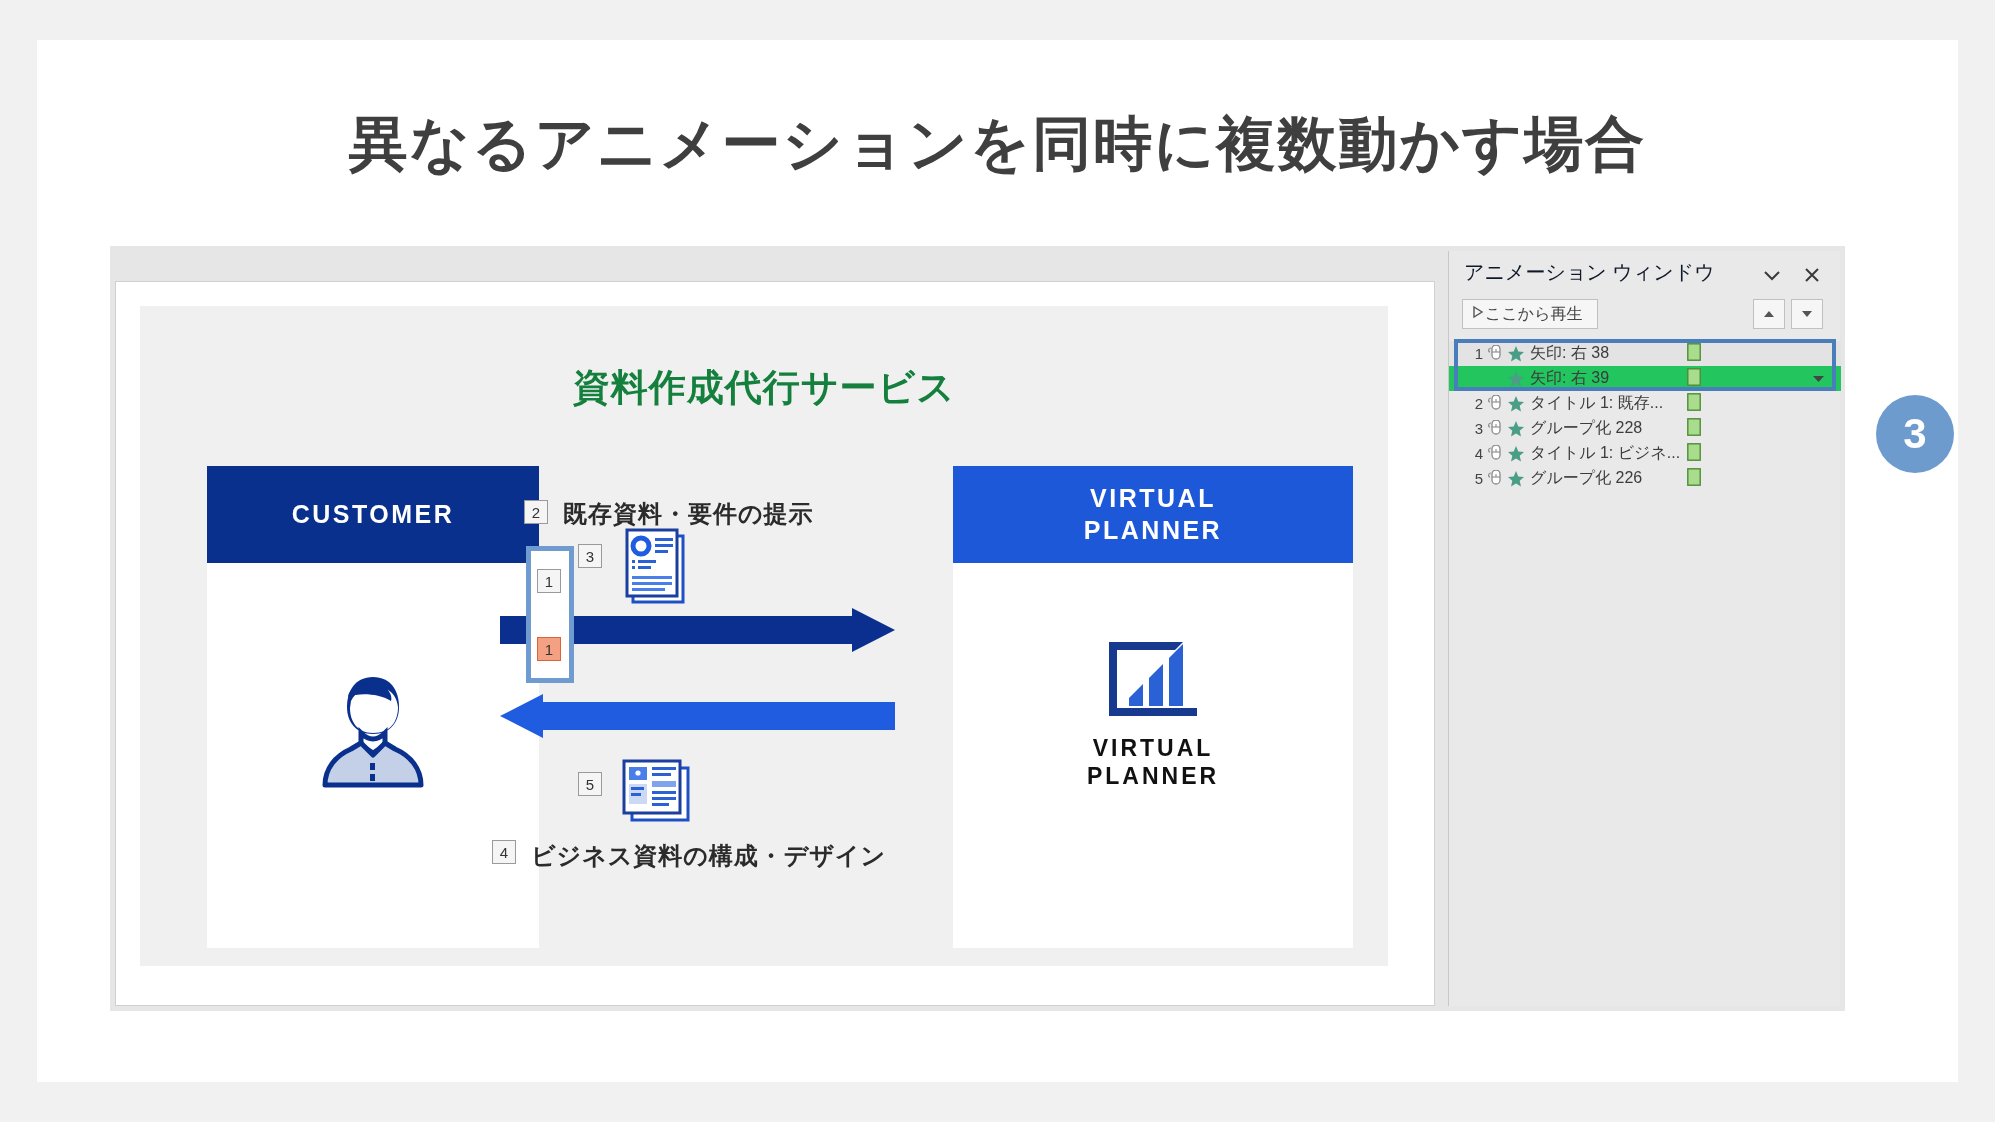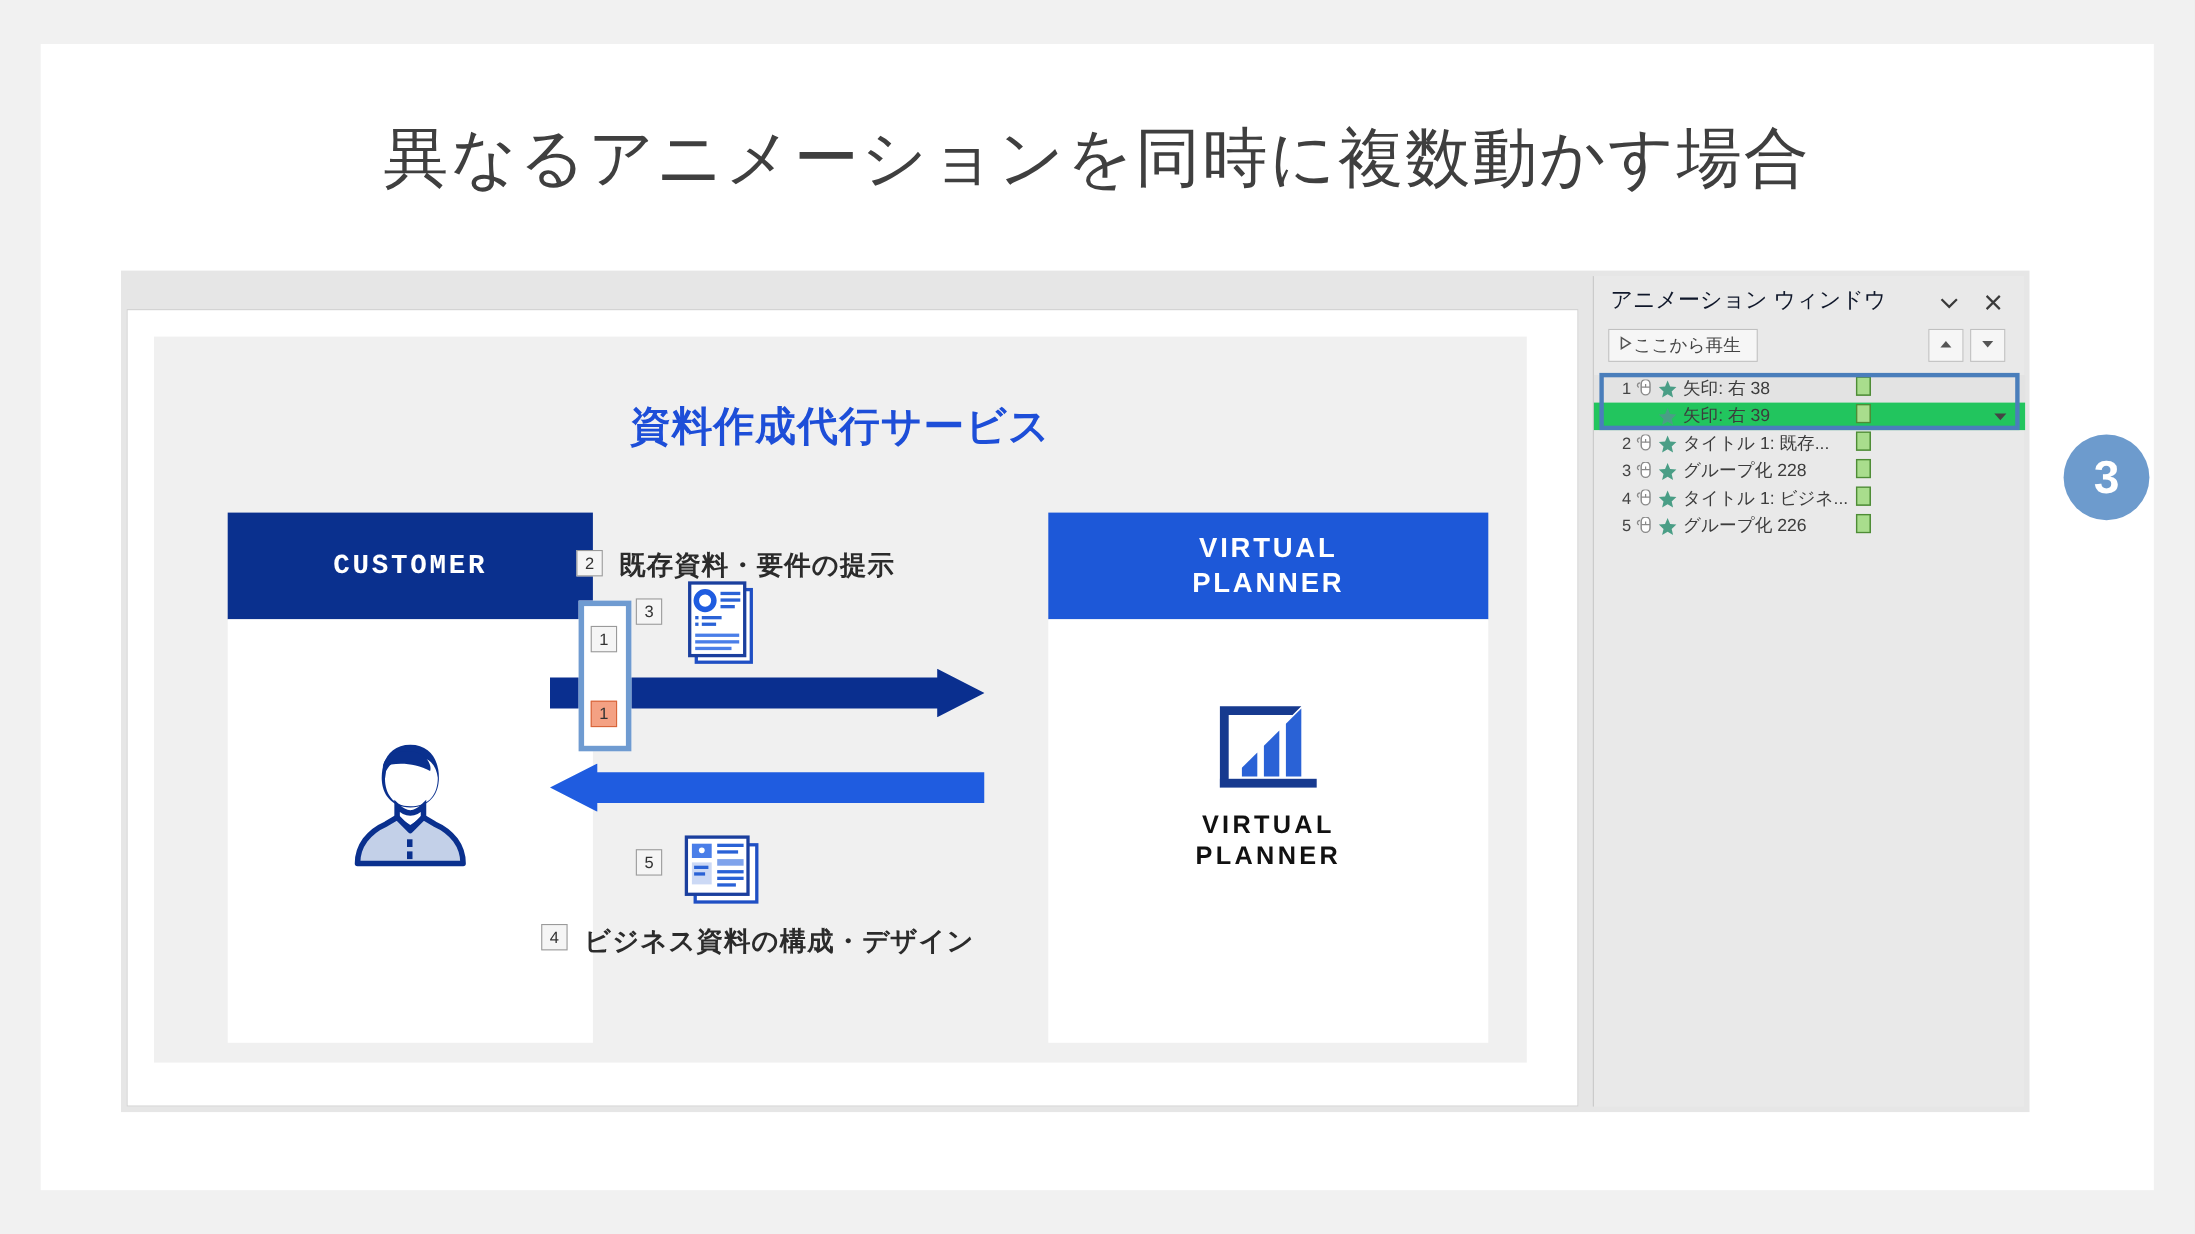--- a/index.html
+++ b/index.html
@@ -16,21 +16,21 @@
     background: #ffffff;
   }
 
   
   .main-title {
     position: absolute;
     left: 0; top: 65px;
     width: 1921px;
     text-align: center;
     font-size: 59px;
-    font-weight: normal;
+    font-weight: bold;
     color: #3f3f3f;
     letter-spacing: 2px;
     white-space: nowrap;
   }
 
   
   .ppt-window {
     position: absolute;
     left: 73px; top: 206px;
     width: 1735px; height: 765px;
@@ -53,37 +53,37 @@
   }
 
   
   .slide-title {
     position: absolute;
     left: 0; top: 57px;
     width: 1248px;
     text-align: center;
     font-size: 37px;
     font-weight: bold;
-    color: #1d4ed8;
+    color: #15803d;
     letter-spacing: 1px;
     white-space: nowrap;
   }
 
   .box-col { position: absolute; }
   .box-head {
     font-size: 25px; font-weight: bold; color: #ffffff;
     letter-spacing: 2.5px; text-align: center;
     display: flex; align-items: center; justify-content: center;
     line-height: 1.25;
   }
   .box-body { background: #ffffff; }
 
   
   .customer-col { left: 67px; top: 160px; width: 332px; }
-  .customer-head { height: 97px; background: #0a308e; font-family: Liberation Mono, monospace; }
+  .customer-head { height: 97px; background: #0a308e; }
   .customer-body { height: 385px; position: relative; }
 
   
   .planner-col { left: 813px; top: 160px; width: 400px; }
   .planner-head { height: 97px; background: #1d58d8; }
   .planner-body { height: 385px; position: relative; }
 
   .vp-logo-wrap {
     position: absolute; left: 0; right: 0; top: 75px;
     text-align: center;

